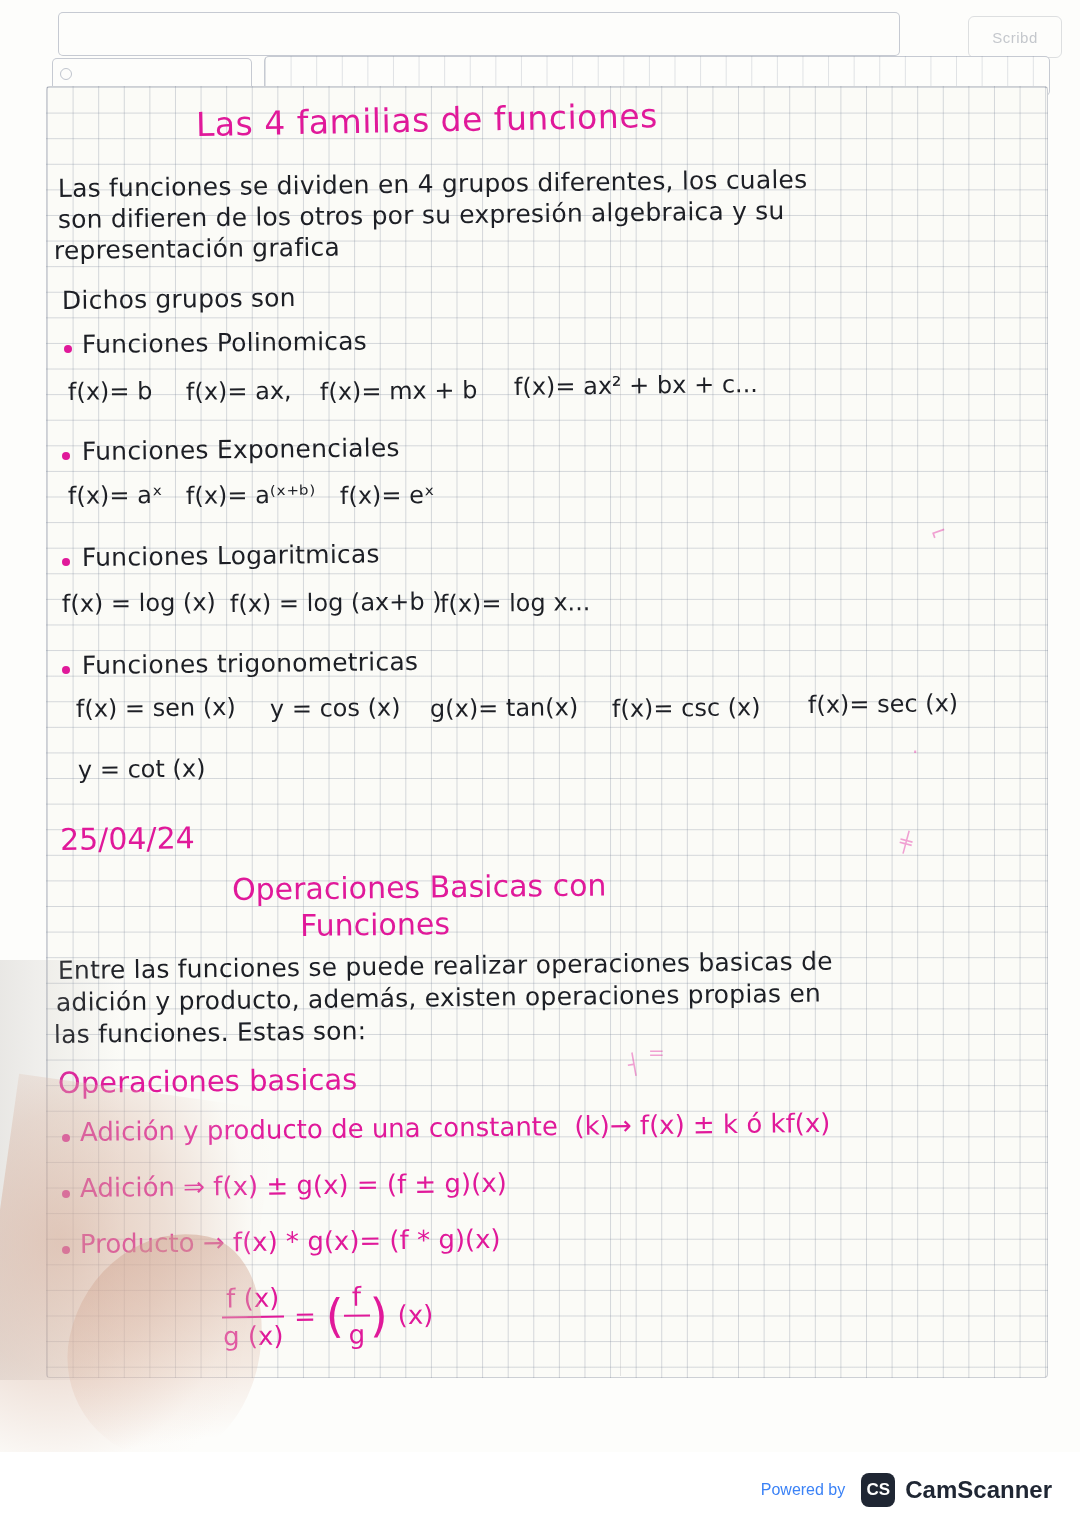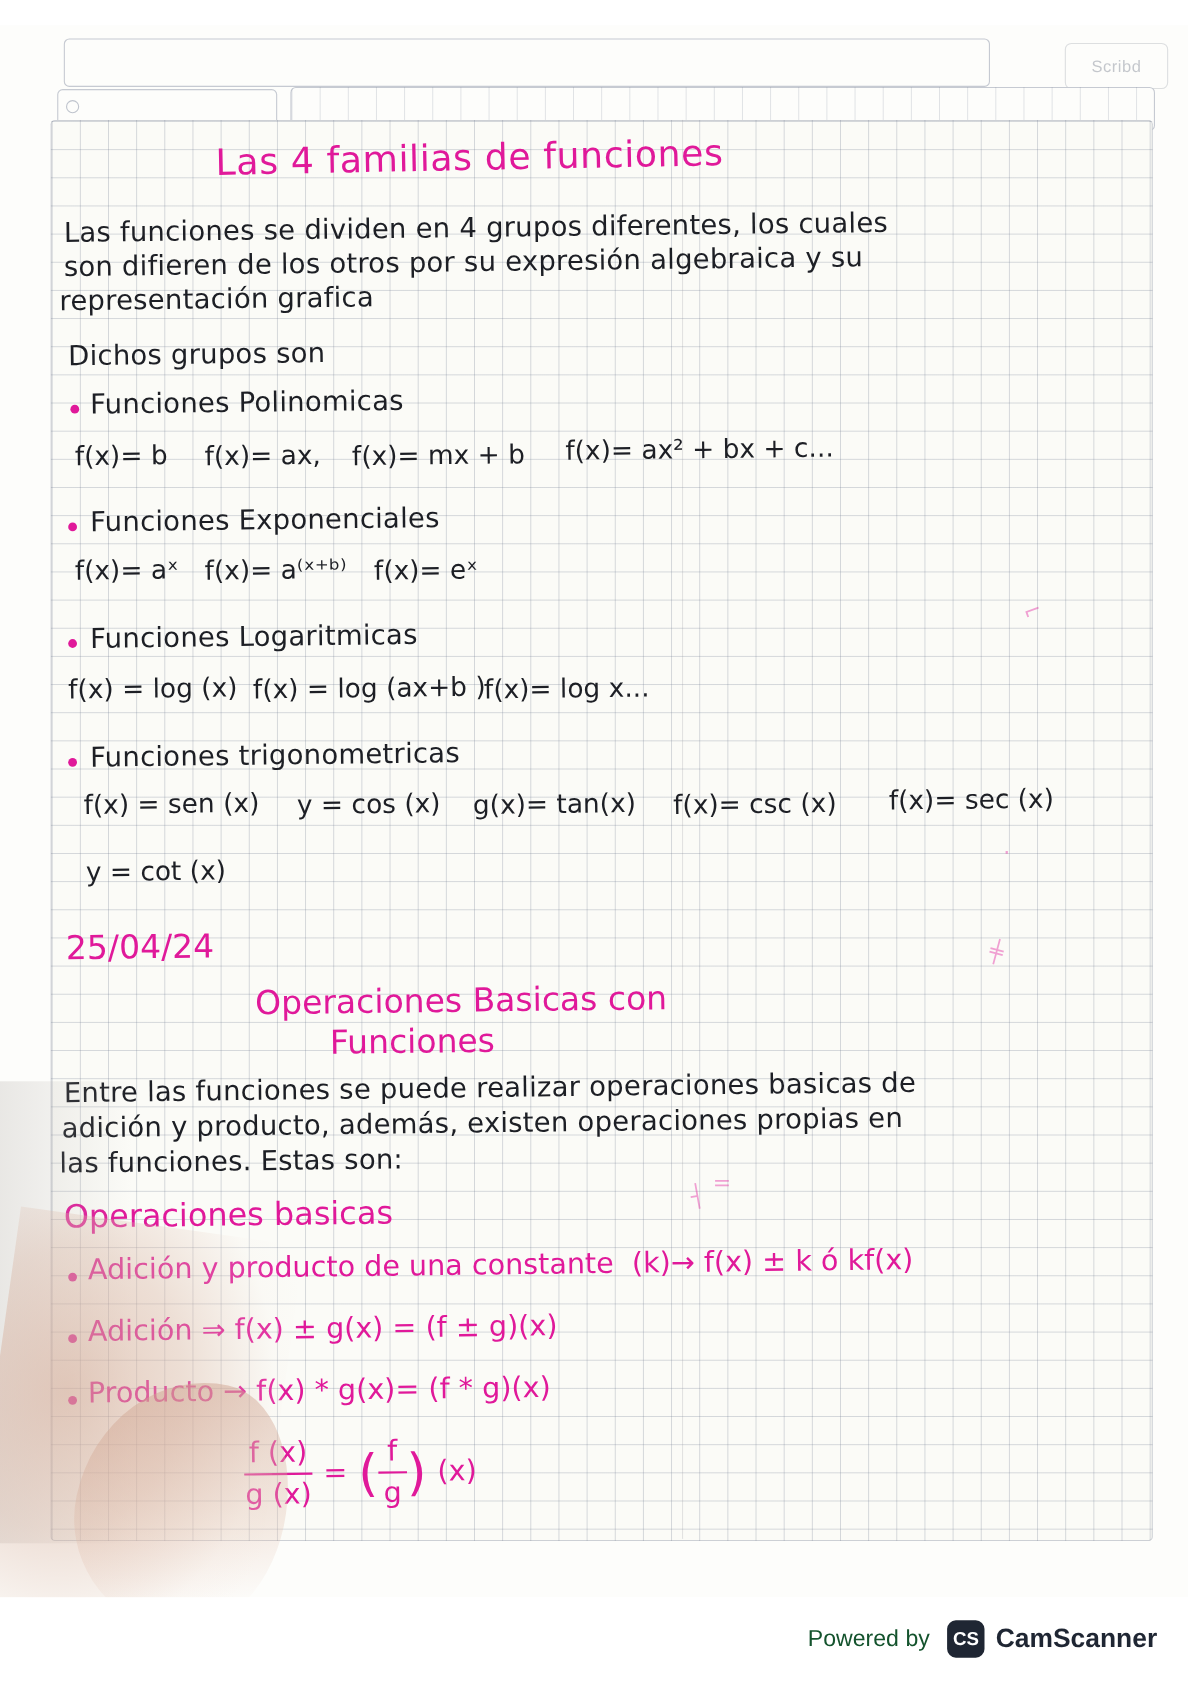--- a/index.html
+++ b/index.html
@@ -17,21 +17,20 @@
 
   
   #scan-page {
     position: absolute;
     left: 0;
     top: 0;
     width: 1080px;
     height: 1452px;
     background: #fdfdfb;
     overflow: hidden;
-    margin-top: 23px;
   }
 
   
   #grid-paper {
     position: absolute;
     left: 46px;
     top: 86px;
     width: 1000px;
     height: 1290px;
     background-color: #fbfbf7;
@@ -170,22 +169,22 @@
     height: 76px;
     background: #ffffff;
     display: flex;
     align-items: center;
     justify-content: flex-end;
     padding-right: 28px;
     box-sizing: border-box;
   }
   #powered-by-label {
     font-family: "Liberation Sans", sans-serif;
-    font-size: 21px;
-    color: #14532d;
+    font-size: 16px;
+    color: #3b82f6;
     margin-right: 16px;
   }
   #cs-logo {
     width: 34px;
     height: 34px;
     background: #1f2633;
     border-radius: 8px;
     color: #ffffff;
     font-family: "Liberation Sans", sans-serif;
     font-weight: bold;

